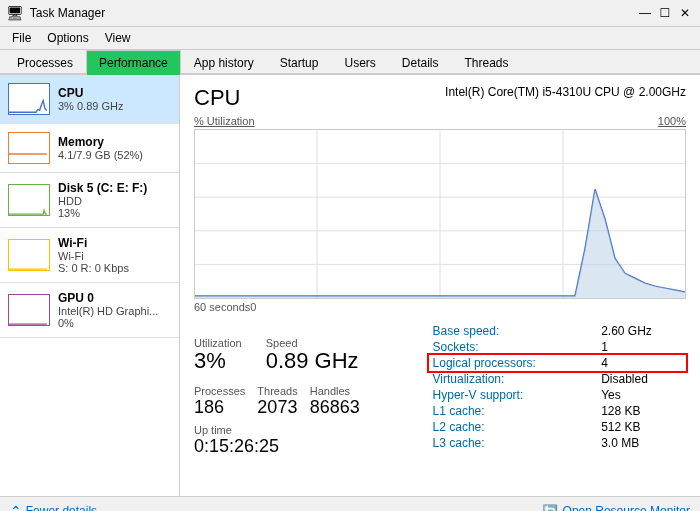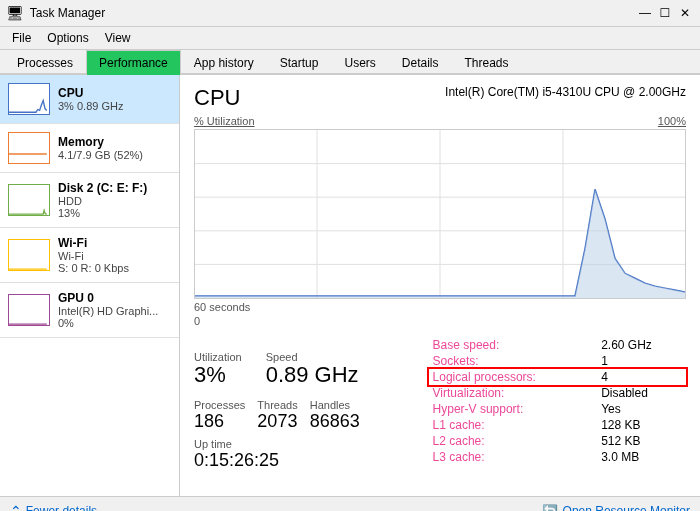--- a/index.html
+++ b/index.html
@@ -60,21 +60,21 @@
     .big-stat .label { font-size: 11px; color: #555; margin-top: 14px; }
     .big-stat .value { font-size: 22px; font-weight: 300; line-height: 1.1; }
     .col-stat .label { font-size: 11px; color: #555; }
     .col-stat .value { font-size: 22px; font-weight: 300; }
 
     .uptime-label { font-size: 11px; color: #555; margin-top: 6px; }
     .uptime-value { font-size: 18px; font-weight: 400; }
 
     .right-stats table { width: 100%; border-collapse: collapse; }
     .right-stats table td { font-size: 12px; padding: 1px 4px; }
-    .right-stats table td:first-child { color: #ec4899; }
+    .right-stats table td:first-child { color: #0369a1; }
     .right-stats table td:last-child { font-weight: 400; }
 
     .footer { display: flex; align-items: center; justify-content: space-between; padding: 6px 10px; border-top: 1px solid #ccc; background: #f0f0f0; }
     .footer-left { display: flex; align-items: center; gap: 4px; cursor: pointer; color: #0066cc; font-size: 12px; }
     .footer-right { display: flex; align-items: center; gap: 4px; cursor: pointer; color: #0066cc; font-size: 12px; }
   </style>
 </head>
 <body>
 
 <div class="title-bar">
@@ -130,21 +130,21 @@
         <div class="detail">4.1/7.9 GB (52%)</div>
       </div>
     </div>
     <div class="sidebar-item">
       <div class="sidebar-thumb sidebar-thumb-disk">
         <svg class="thumb-graph" viewBox="0 0 42 20" preserveAspectRatio="none">
           <polyline points="0,19 38,19 39,15 40,18 41,19 42,19" fill="none" stroke="#70ad47" stroke-width="1.5"></polyline>
         </svg>
       </div>
       <div class="sidebar-info">
-        <div class="name">Disk 2 (C: E: F:)</div>
+        <div class="name">Disk 5 (C: E: F:)</div>
         <div class="detail">HDD</div>
         <div class="detail">13%</div>
       </div>
     </div>
     <div class="sidebar-item">
       <div class="sidebar-thumb sidebar-thumb-wifi">
         <svg class="thumb-graph" viewBox="0 0 42 20" preserveAspectRatio="none">
           <polyline points="0,19 42,19" fill="none" stroke="#ffc000" stroke-width="1.5"></polyline>
         </svg>
       </div>
@@ -188,21 +188,21 @@
           <line x1="0" y1="136" x2="490" y2="136" stroke="#e0e0e0" stroke-width="1"></line>
           <line x1="122" y1="0" x2="122" y2="170" stroke="#e0e0e0" stroke-width="1"></line>
           <line x1="245" y1="0" x2="245" y2="170" stroke="#e0e0e0" stroke-width="1"></line>
           <line x1="368" y1="0" x2="368" y2="170" stroke="#e0e0e0" stroke-width="1"></line>
 
           <polyline points="0,168 50,168 80,168 100,168 120,168 140,168 160,168 180,168 200,168 220,168 240,168 260,168 280,168 300,168 320,168 340,168 360,168 380,168 390,120 400,60 410,90 420,130 430,145 440,150 450,155 460,158 470,160 480,162 490,164" fill="none" stroke="#4472c4" stroke-width="1.5"></polyline>
 
           <polyline points="0,168 50,168 80,168 100,168 120,168 140,168 160,168 180,168 200,168 220,168 240,168 260,168 280,168 300,168 320,168 340,168 360,168 380,168 390,120 400,60 410,90 420,130 430,145 440,150 450,155 460,158 470,160 480,162 490,164 490,170 0,170" fill="#b8cde8" opacity="0.5"></polyline>
         </svg>
       </div>
-      <div style="display:flex; justify-content:flex-start;flex-direction:column;">
+      <div style="display:flex; justify-content:flex-start;">
         <span class="chart-time-label">60 seconds</span>
         <span class="chart-time-label">0</span>
       </div>
     </div>
 
     <div class="stats-area">
       <div class="stats-left">
         <div style="display:flex; gap:24px; margin-bottom:6px;">
           <div class="big-stat">
             <div class="label">Utilization</div>

